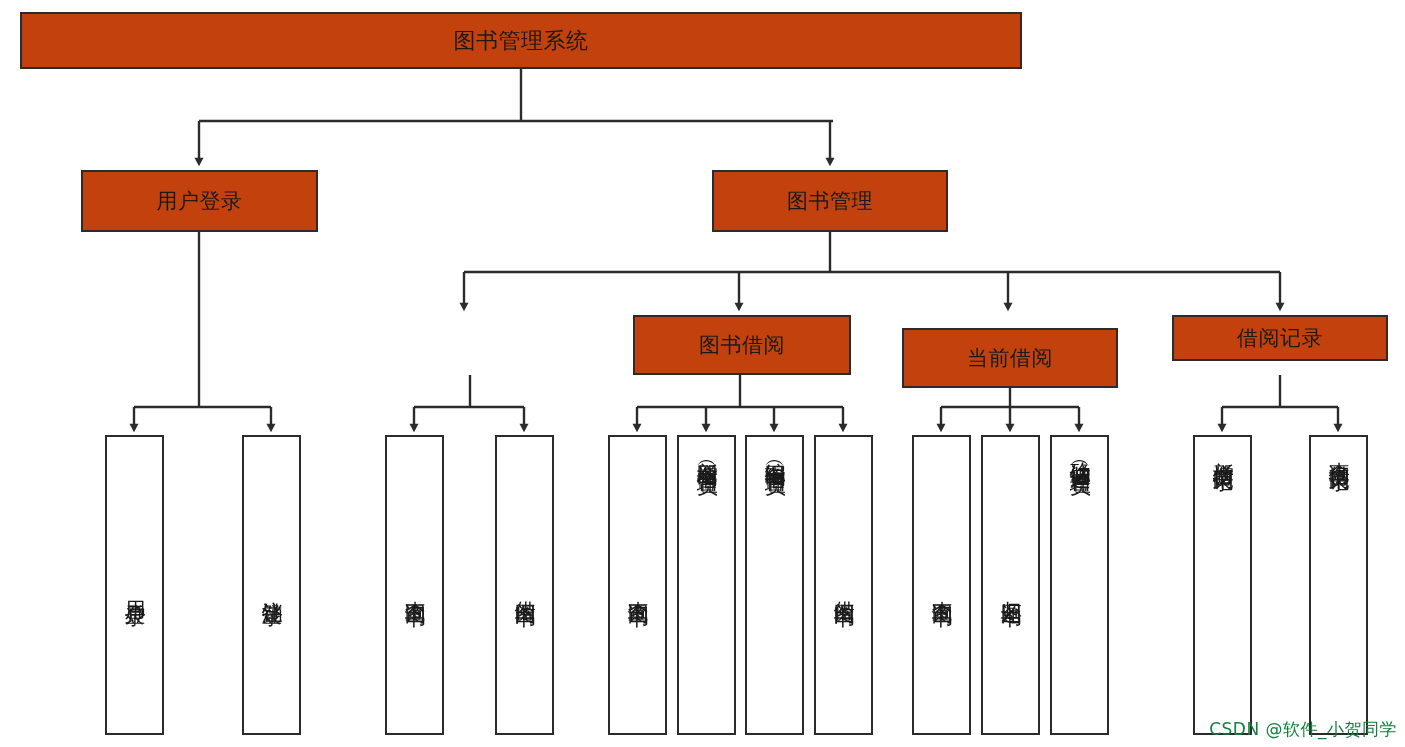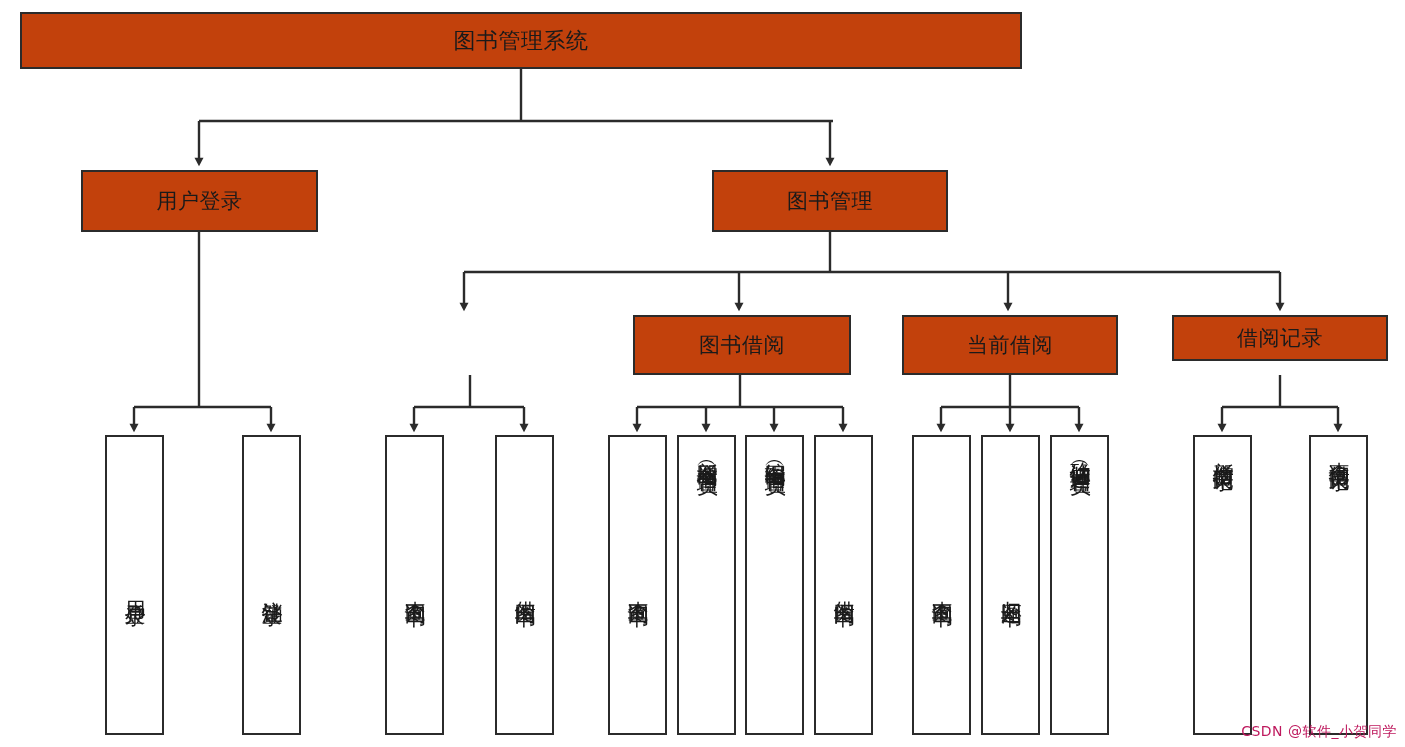--- a/index.html
+++ b/index.html
@@ -63,22 +63,22 @@
     white-space: nowrap;
   }
   .leaf.tall .vlabel {
     align-self: flex-start;
     margin-top: 2px;
   }
   #watermark {
     position: absolute;
     right: 8px;
     bottom: 6px;
-    font-size: 14px;
-    color: #be185d;
+    font-size: 17px;
+    color: #15803d;
     letter-spacing: 0.5px;
     white-space: nowrap;
   }
 </style>
 </head>
 <body>
 
 <div id="canvas">
 
   <svg id="edges" viewBox="0 0 1405 747" xmlns="http://www.w3.org/2000/svg">
@@ -138,21 +138,21 @@
   <div class="node" style="left:81px; top:170px; width:237px; height:62px;">
     <span class="label">用户登录</span>
   </div>
   <div class="node" style="left:712px; top:170px; width:236px; height:62px;">
     <span class="label">图书管理</span>
   </div>
 
   <div class="node" style="left:633px; top:315px; width:218px; height:60px;">
     <span class="label">图书借阅</span>
   </div>
-  <div class="node" style="left:902px; top:315px; width:216px; height:60px;">
+  <div class="node" style="left:902px; top:328px; width:216px; height:60px;">
     <span class="label">当前借阅</span>
   </div>
   <div class="node" style="left:1172px; top:315px; width:216px; height:46px;">
     <span class="label">借阅记录</span>
   </div>
 
   <div class="leaf" style="left:105px; top:435px; width:59px; height:300px;">
     <span class="vlabel">用户登录</span>
   </div>
   <div class="leaf" style="left:242px; top:435px; width:59px; height:300px;">

